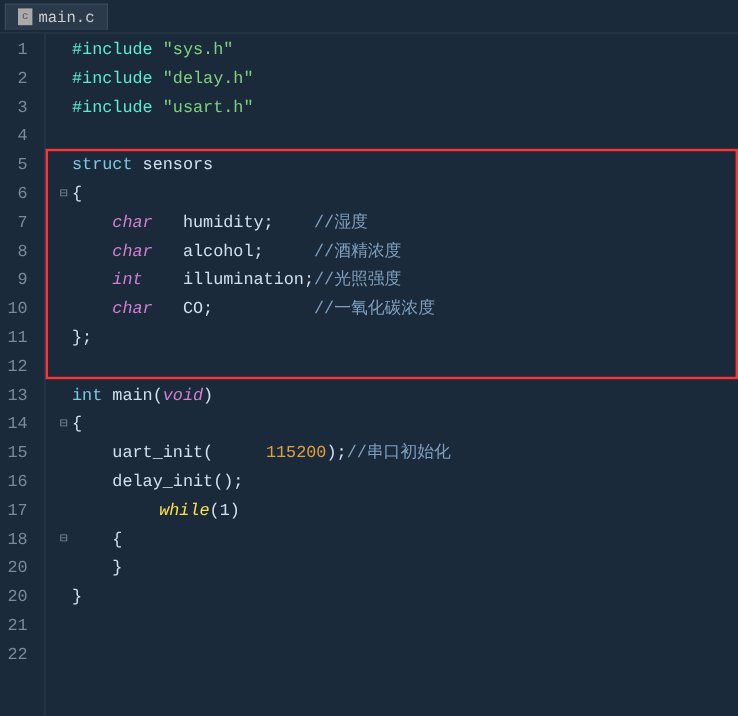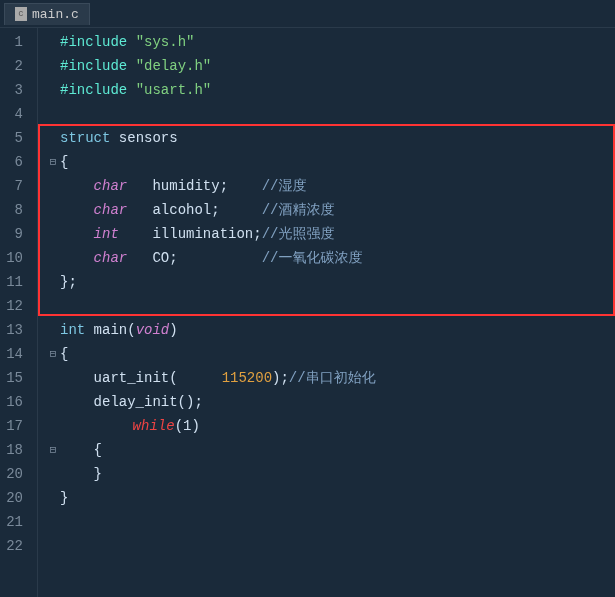--- a/index.html
+++ b/index.html
@@ -96,21 +96,21 @@
 
     
     .kw-include { color: #5eead4; } 
     .str { color: #80d080; }         
     .kw-struct { color: #7ec8e3; }   
     .kw-type { color: #d080d0; font-style: italic; }
     .comment-zh { color: #80a0c0; }
     .kw-int { color: #7ec8e3; }      
     .kw-void { color: #d080d0; font-style: italic; }
     .num { color: #e0a040; margin-left: 44px; }
-    .kw-while { color: #ef4444; font-style: italic; padding-left: 39px; }
+    .kw-while { color: #fde047; font-style: italic; padding-left: 39px; }
 
     
     .struct-highlight {
       position: absolute;
       left: 0px;
       top: 96px; 
       right: 0px;
       height: 192px; 
       border: 2px solid #ff3333;
       pointer-events: none;

